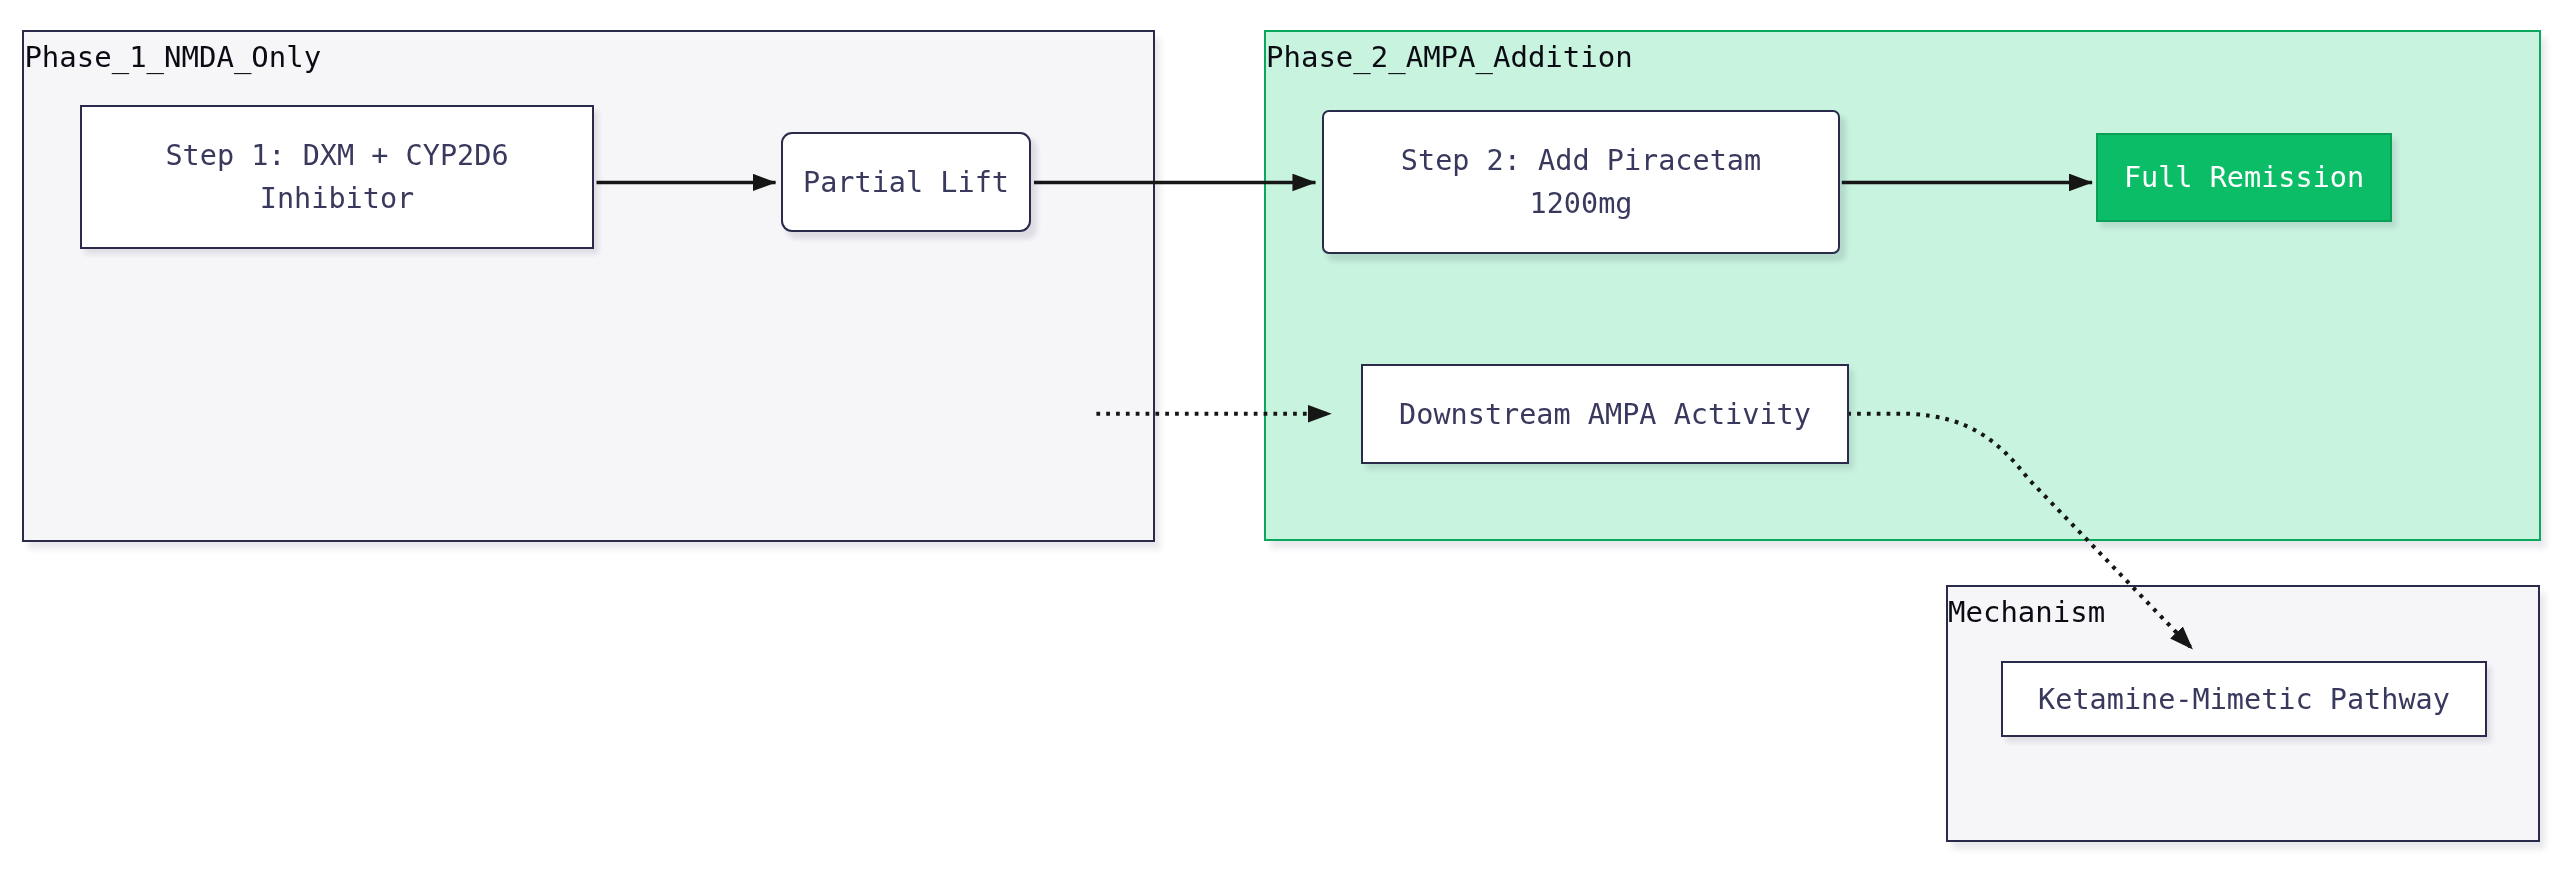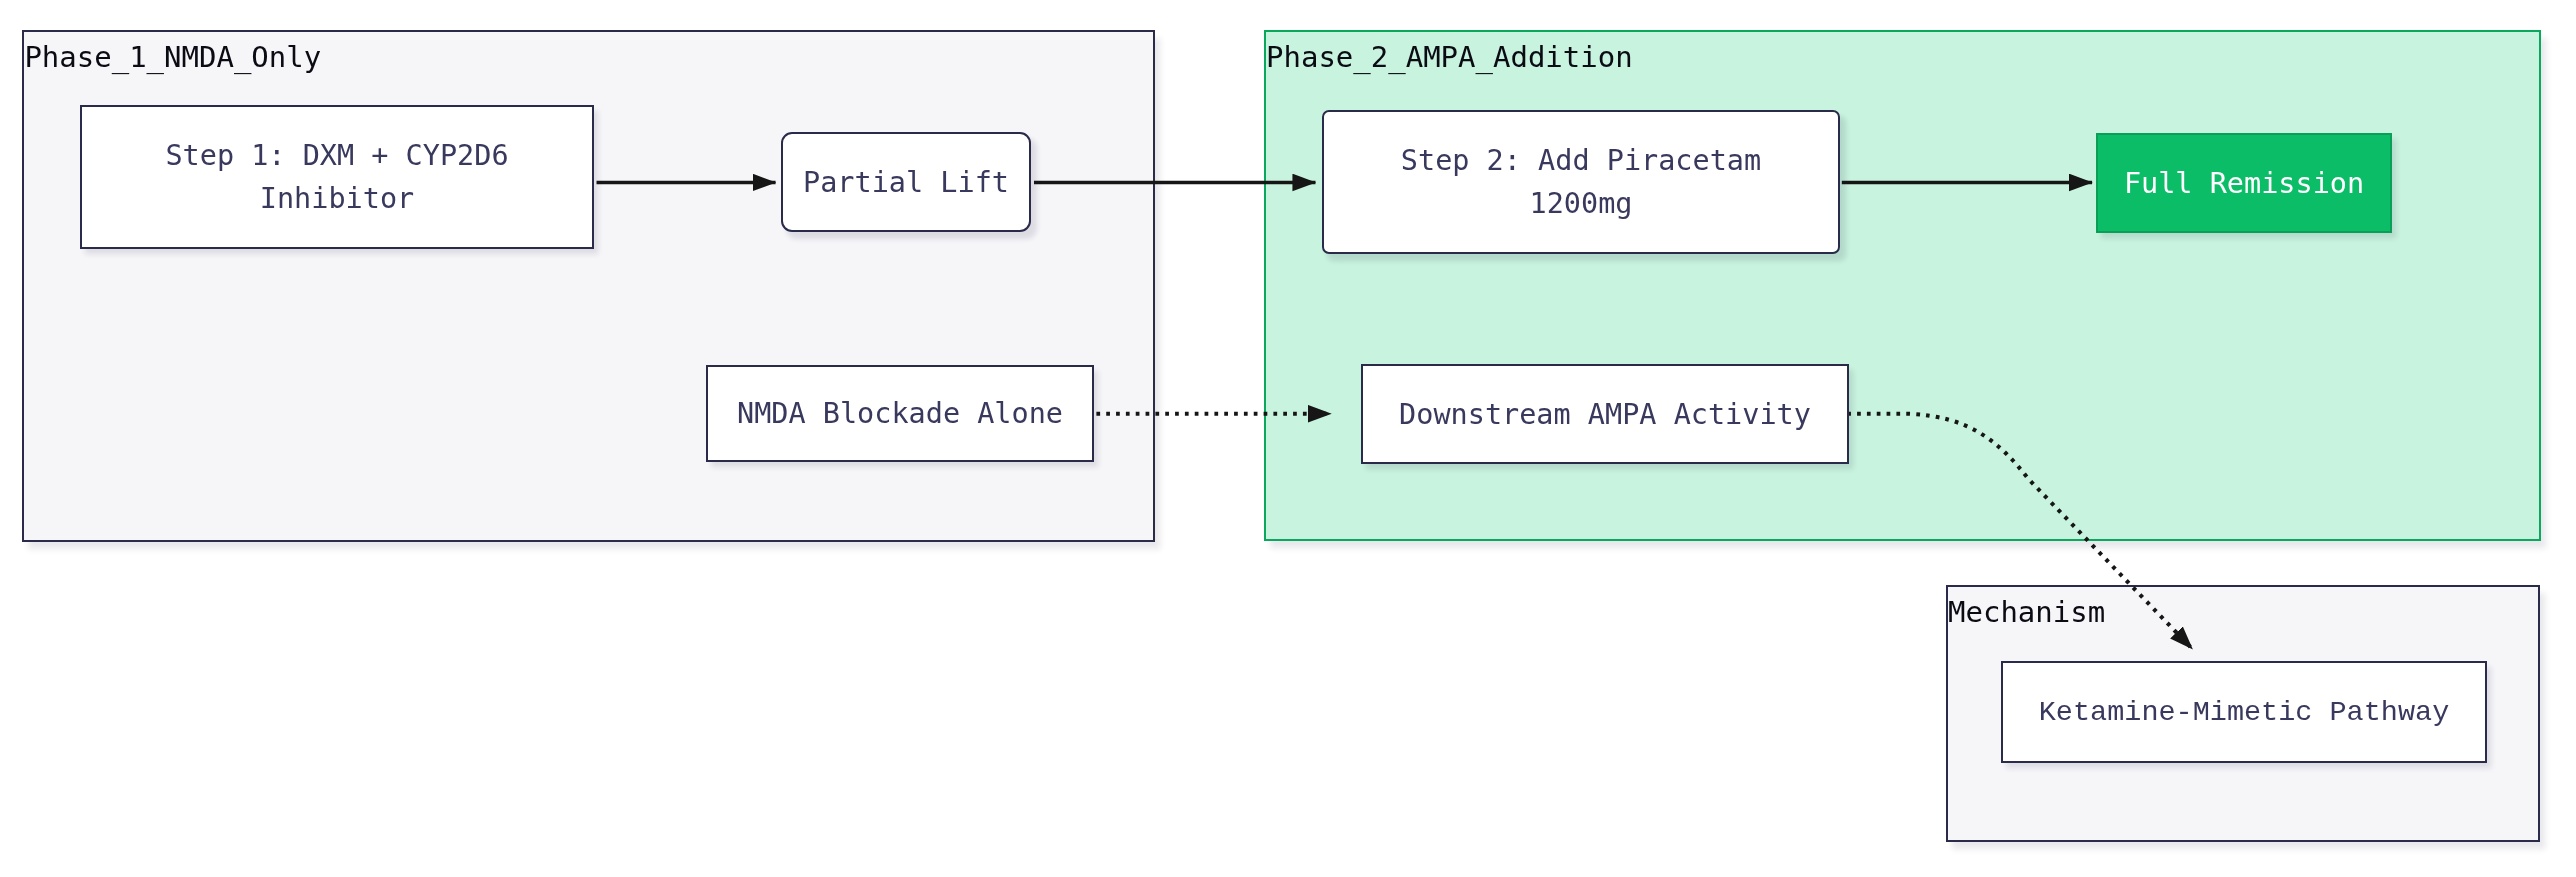--- a/index.html
+++ b/index.html
@@ -21,25 +21,25 @@
 
   .node{position:absolute;box-sizing:border-box;background:#ffffff;
     border:2.7px solid #2a2a4a;color:#39395e;font-size:28.5px;line-height:43px;
     display:flex;flex-direction:column;align-items:center;justify-content:center;
     text-align:center;box-shadow:5.4px 6.1px 5.4px rgba(34,34,68,0.12);}
   .node .line{display:block;white-space:nowrap;}
 
   .n-step1{left:80px;top:105px;width:514px;height:144px;}
   .n-partial{left:781px;top:132px;width:250px;height:100px;border-radius:11px;}
   .n-step2{left:1322px;top:110px;width:518px;height:144px;border-radius:7px;}
-  .n-full{left:2096px;top:133px;width:296px;height:100px;
+  .n-full{left:2096px;top:133px;width:296px;height:89px;
     background:#0bbd66;border-color:#0a9f56;color:#ffffff;}
   .n-nmda{left:706px;top:365px;width:388px;height:97px;}
   .n-down{left:1337px;top:364px;width:488px;height:100px;margin-left:24px;}
-  .n-ket{left:2001px;top:661px;width:486px;height:102px;font-family:Liberation Mono, monospace;}
+  .n-ket{left:2001px;top:661px;width:486px;height:76px;}
 
   svg.edges{position:absolute;left:0;top:0;width:2576px;height:877px;pointer-events:none;}
 </style>
 </head>
 <body>
 
 <div class="canvas">
 
   <div class="subgraph sg-phase1">
     <div class="sg-title">Phase_1_NMDA_Only</div>
@@ -77,23 +77,20 @@
 
   <div class="node n-step2">
     <span class="line">Step 2: Add Piracetam</span>
     <span class="line">1200mg</span>
   </div>
 
   <div class="node n-full">
     <span class="line">Full Remission</span>
   </div>
 
-  <div class="node n-nmda">
-    <span class="line">NMDA Blockade Alone</span>
-  </div>
 
   <div class="node n-down">
     <span class="line">Downstream AMPA Activity</span>
   </div>
 
   <div class="node n-ket">
     <span class="line">Ketamine-Mimetic Pathway</span>
   </div>
 
 </div>

